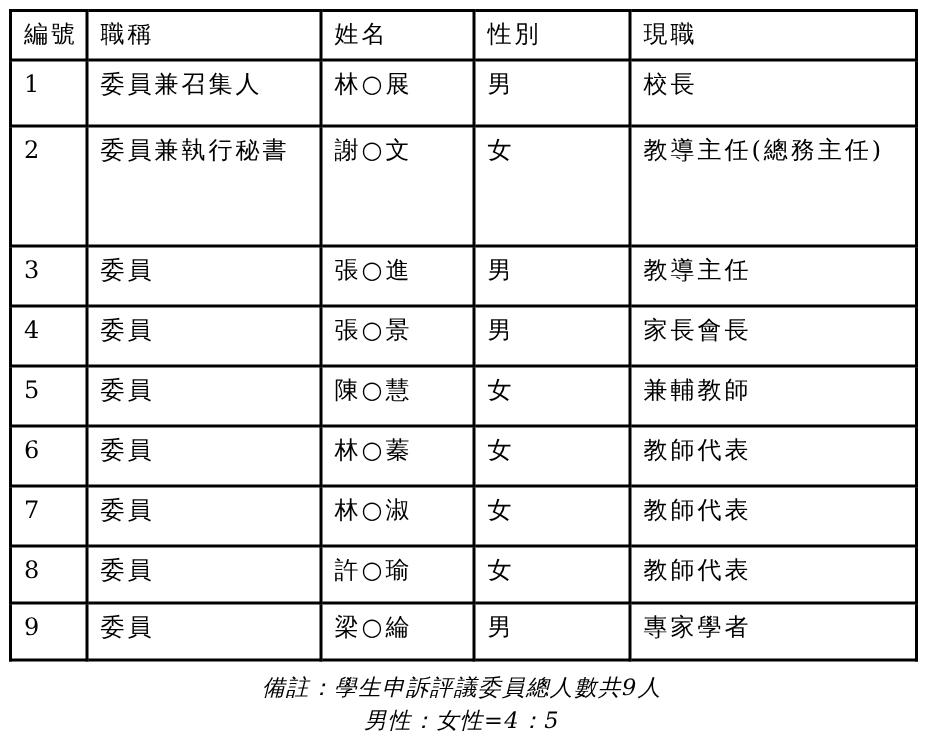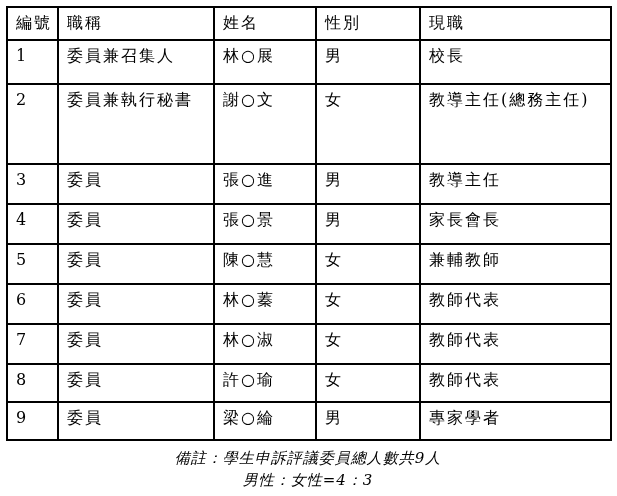--- a/index.html
+++ b/index.html
@@ -147,16 +147,16 @@
         <td>委員</td>
         <td>梁○綸</td>
         <td>男</td>
         <td>專家學者</td>
       </tr>
     </tbody>
   </table>
 
   <div class="footnote">
     <div>備註：學生申訴評議委員總人數共9人</div>
-    <div>男性：女性=4：3</div>
+    <div>男性：女性=4：5</div>
   </div>
 
 </div>
 
 </body></html>

